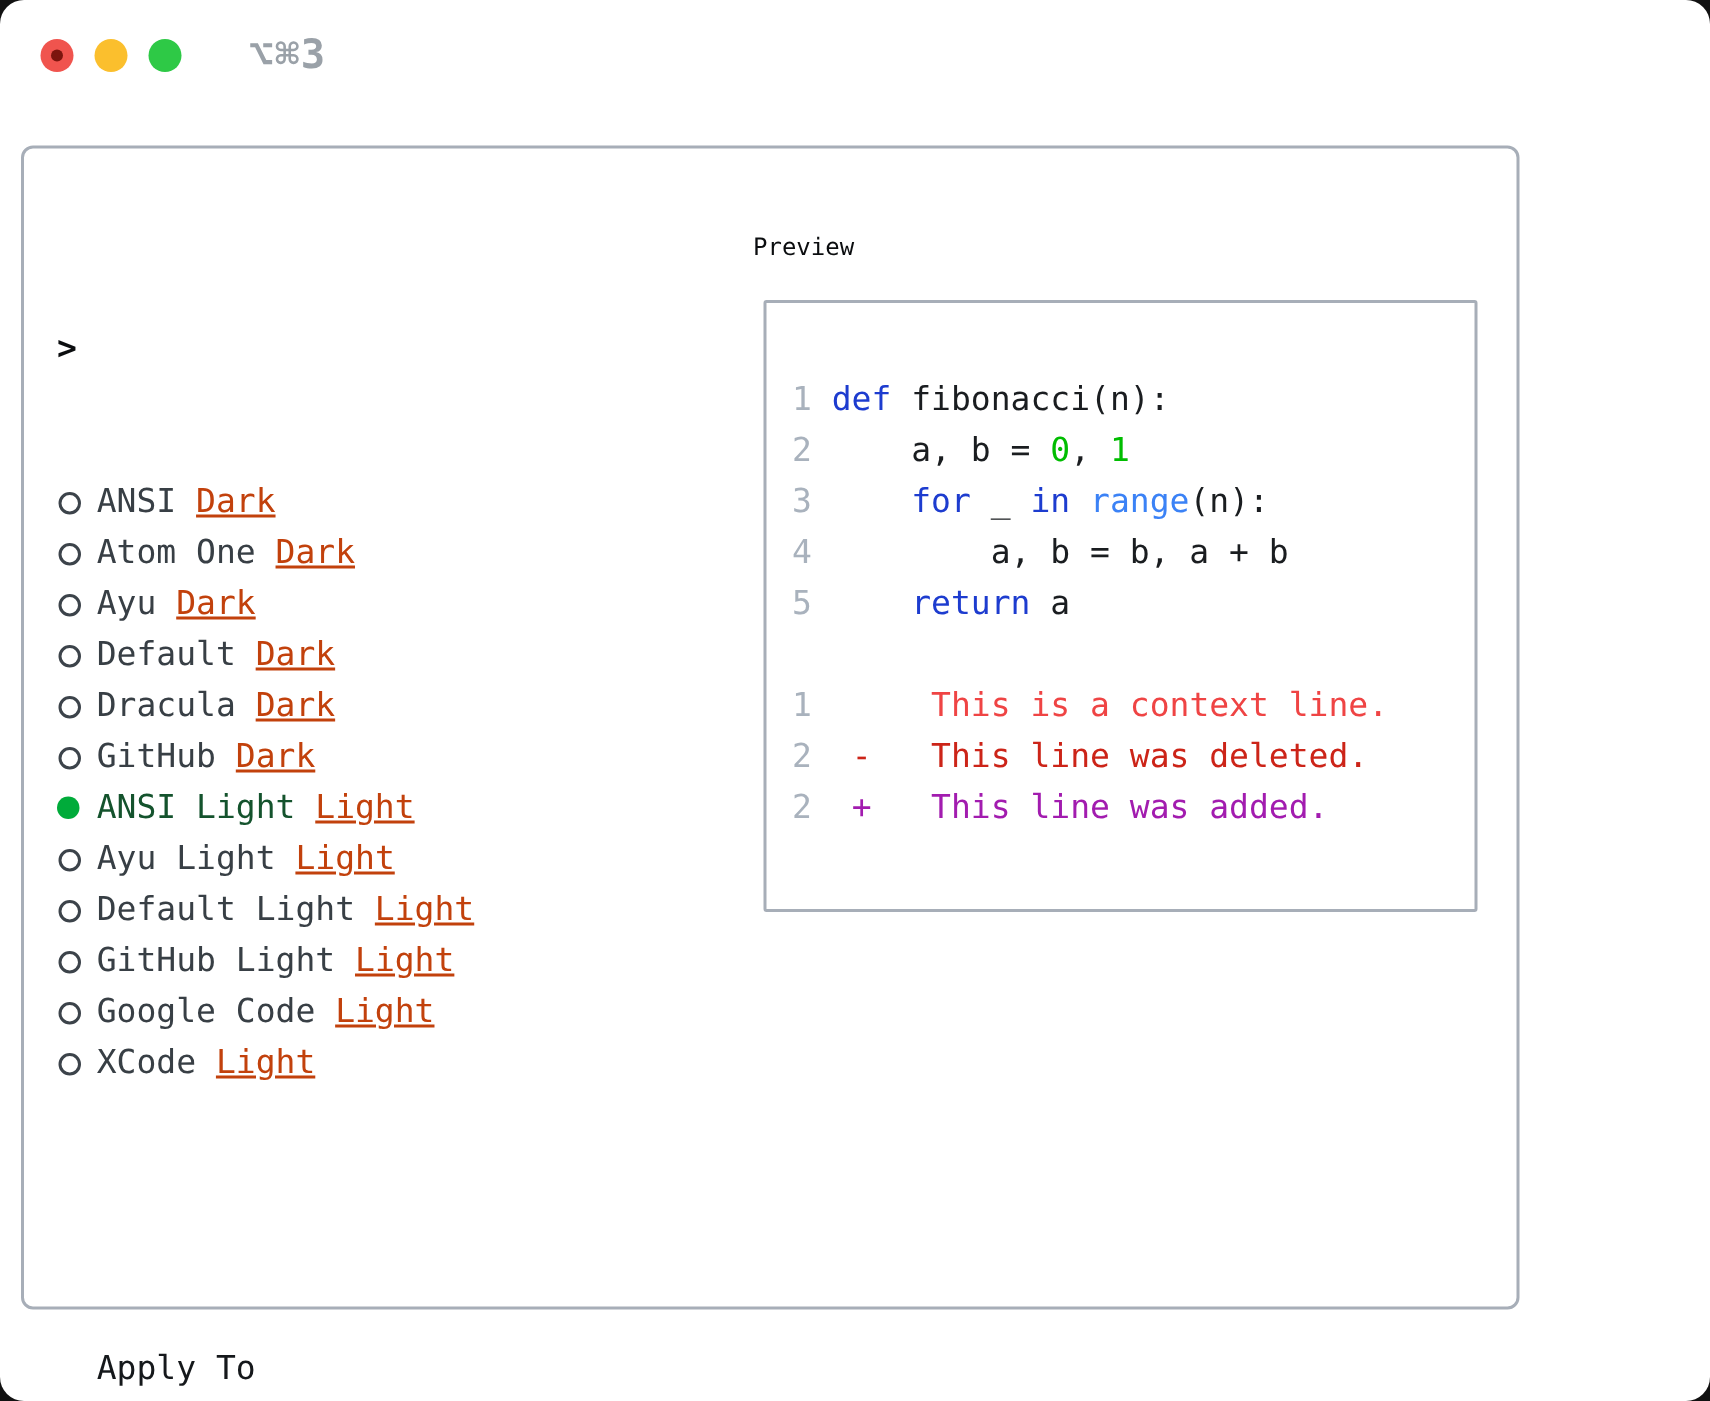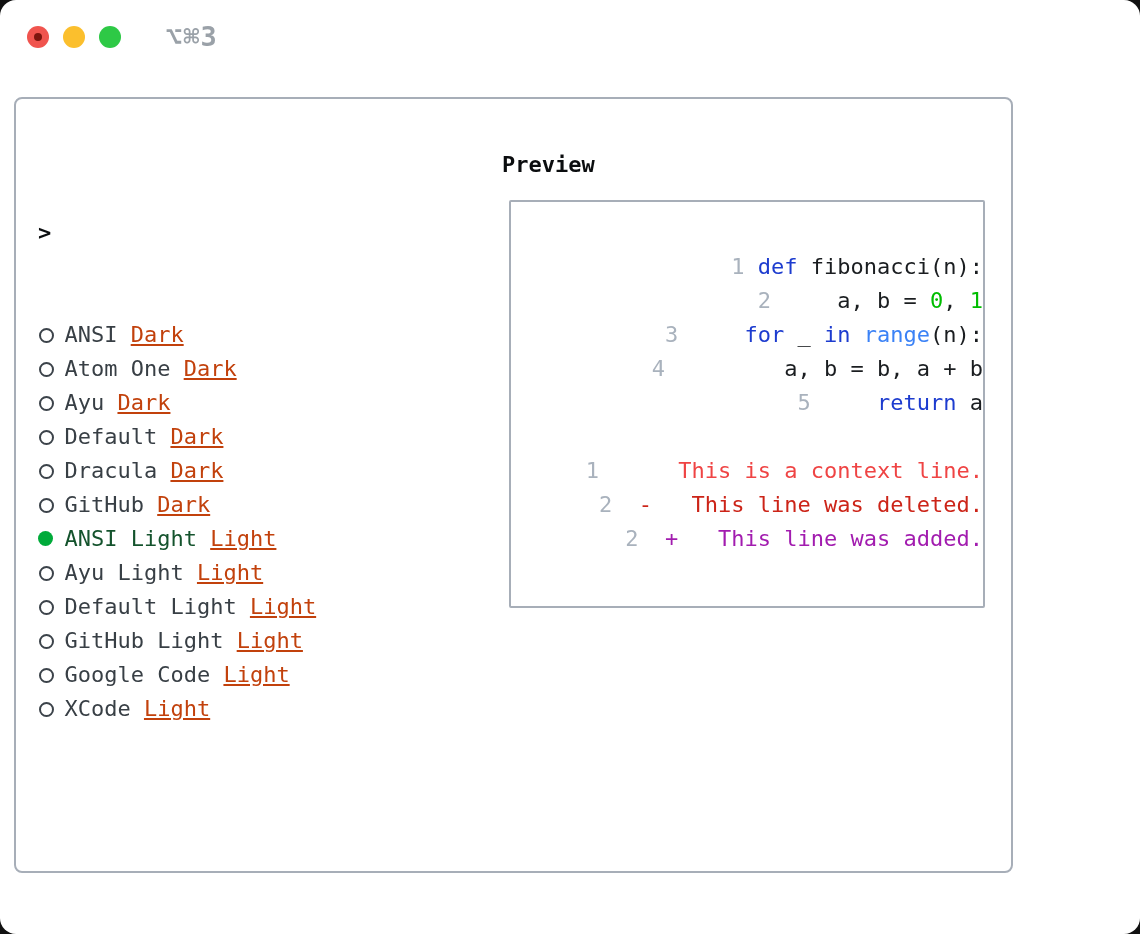--- a/index.html
+++ b/index.html
@@ -27,27 +27,27 @@
   .ring{position:absolute;left:1px;top:10px;width:11px;height:11px;border:2px solid #3c434a;border-radius:50%;}
   .dot{position:absolute;left:0px;top:9px;width:15px;height:15px;background:#00ab3a;border-radius:50%;}
   .cursor{color:#0b0d0f;font-weight:bold;}
   .hdr{color:#0b0d0f;font-weight:bold;}
   .tname{color:#383f45;}
   .tname.sel{color:#14532d;}
   .tvariant{color:#c2410c;margin-left:1ch;text-decoration:underline;}
   .blank{height:34px;}
   .subhdr{color:#15181b;}
   
-  .preview-label{position:absolute;left:486px;top:49px;font-size:22px;line-height:34px;color:#0b0d0f;font-weight:bold;}
+  .preview-label{position:absolute;left:486px;top:49px;font-size:16px;line-height:34px;color:#0b0d0f;font-weight:normal;}
   .preview-box{
     position:absolute;left:493px;top:101px;width:476px;height:408px;
     box-sizing:border-box;border:2px solid #a7aeb8;border-radius:2px;background:#fff;overflow:hidden;
   }
   .code{margin:0;padding:48px 0 0 17px;font-size:22px;line-height:34px;white-space:pre;
-        font-family:"DejaVu Sans Mono","Liberation Mono",monospace;text-align:right;}
+        font-family:"DejaVu Sans Mono","Liberation Mono",monospace;}
   .cline{height:34px;}
   .ln{color:#a9b2bd;}
   .pl{color:#1a1d20;}
   .kw{color:#1d3ccf;}
   .bi{color:#3b82f6;}
   .num{color:#00bd00;}
   .ctx{color:#ef4444;}
   .del{color:#cc2418;}
   .add{color:#a21caf;}
 </style>
@@ -66,20 +66,23 @@
   </div>
 
   <div class="appwin">
 
     <div class="list-col">
       <div class="trow">
         <span class="mark cursor">&gt;</span>
       </div>
       <div id="theme-list"><div class="trow"><span class="mark"><span class="ring"></span></span><span class="tname">ANSI</span><span class="tvariant">Dark</span></div><div class="trow"><span class="mark"><span class="ring"></span></span><span class="tname">Atom One</span><span class="tvariant">Dark</span></div><div class="trow"><span class="mark"><span class="ring"></span></span><span class="tname">Ayu</span><span class="tvariant">Dark</span></div><div class="trow"><span class="mark"><span class="ring"></span></span><span class="tname">Default</span><span class="tvariant">Dark</span></div><div class="trow"><span class="mark"><span class="ring"></span></span><span class="tname">Dracula</span><span class="tvariant">Dark</span></div><div class="trow"><span class="mark"><span class="ring"></span></span><span class="tname">GitHub</span><span class="tvariant">Dark</span></div><div class="trow"><span class="mark"><span class="dot"></span></span><span class="tname sel">ANSI Light</span><span class="tvariant">Light</span></div><div class="trow"><span class="mark"><span class="ring"></span></span><span class="tname">Ayu Light</span><span class="tvariant">Light</span></div><div class="trow"><span class="mark"><span class="ring"></span></span><span class="tname">Default Light</span><span class="tvariant">Light</span></div><div class="trow"><span class="mark"><span class="ring"></span></span><span class="tname">GitHub Light</span><span class="tvariant">Light</span></div><div class="trow"><span class="mark"><span class="ring"></span></span><span class="tname">Google Code</span><span class="tvariant">Light</span></div><div class="trow"><span class="mark"><span class="ring"></span></span><span class="tname">XCode</span><span class="tvariant">Light</span></div></div>
       <div class="blank"></div>
+      <div class="trow">
+        <span class="mark"></span><span class="subhdr">Apply To</span>
+      </div>
       
       
       
       
     </div>
 
     <div class="preview-label">Preview</div>
 
     <div class="preview-box">
       <pre class="code" id="code-pre"><div class="cline"><span class="ln">1 </span><span class="kw">def</span><span class="pl"> fibonacci(n):</span></div><div class="cline"><span class="ln">2 </span><span class="pl">    a, b = </span><span class="num">0</span><span class="pl">, </span><span class="num">1</span></div><div class="cline"><span class="ln">3 </span><span class="pl">    </span><span class="kw">for</span><span class="pl"> _ </span><span class="kw">in</span><span class="pl"> </span><span class="bi">range</span><span class="pl">(n):</span></div><div class="cline"><span class="ln">4 </span><span class="pl">        a, b = b, a + b</span></div><div class="cline"><span class="ln">5 </span><span class="pl">    </span><span class="kw">return</span><span class="pl"> a</span></div><div class="cline">&nbsp;</div><div class="cline"><span class="ln">1</span><span class="pl">      </span><span class="ctx">This is a context line.</span></div><div class="cline"><span class="ln">2</span><span class="pl">  </span><span class="del">-   This line was deleted.</span></div><div class="cline"><span class="ln">2</span><span class="pl">  </span><span class="add">+   This line was added.</span></div></pre>

